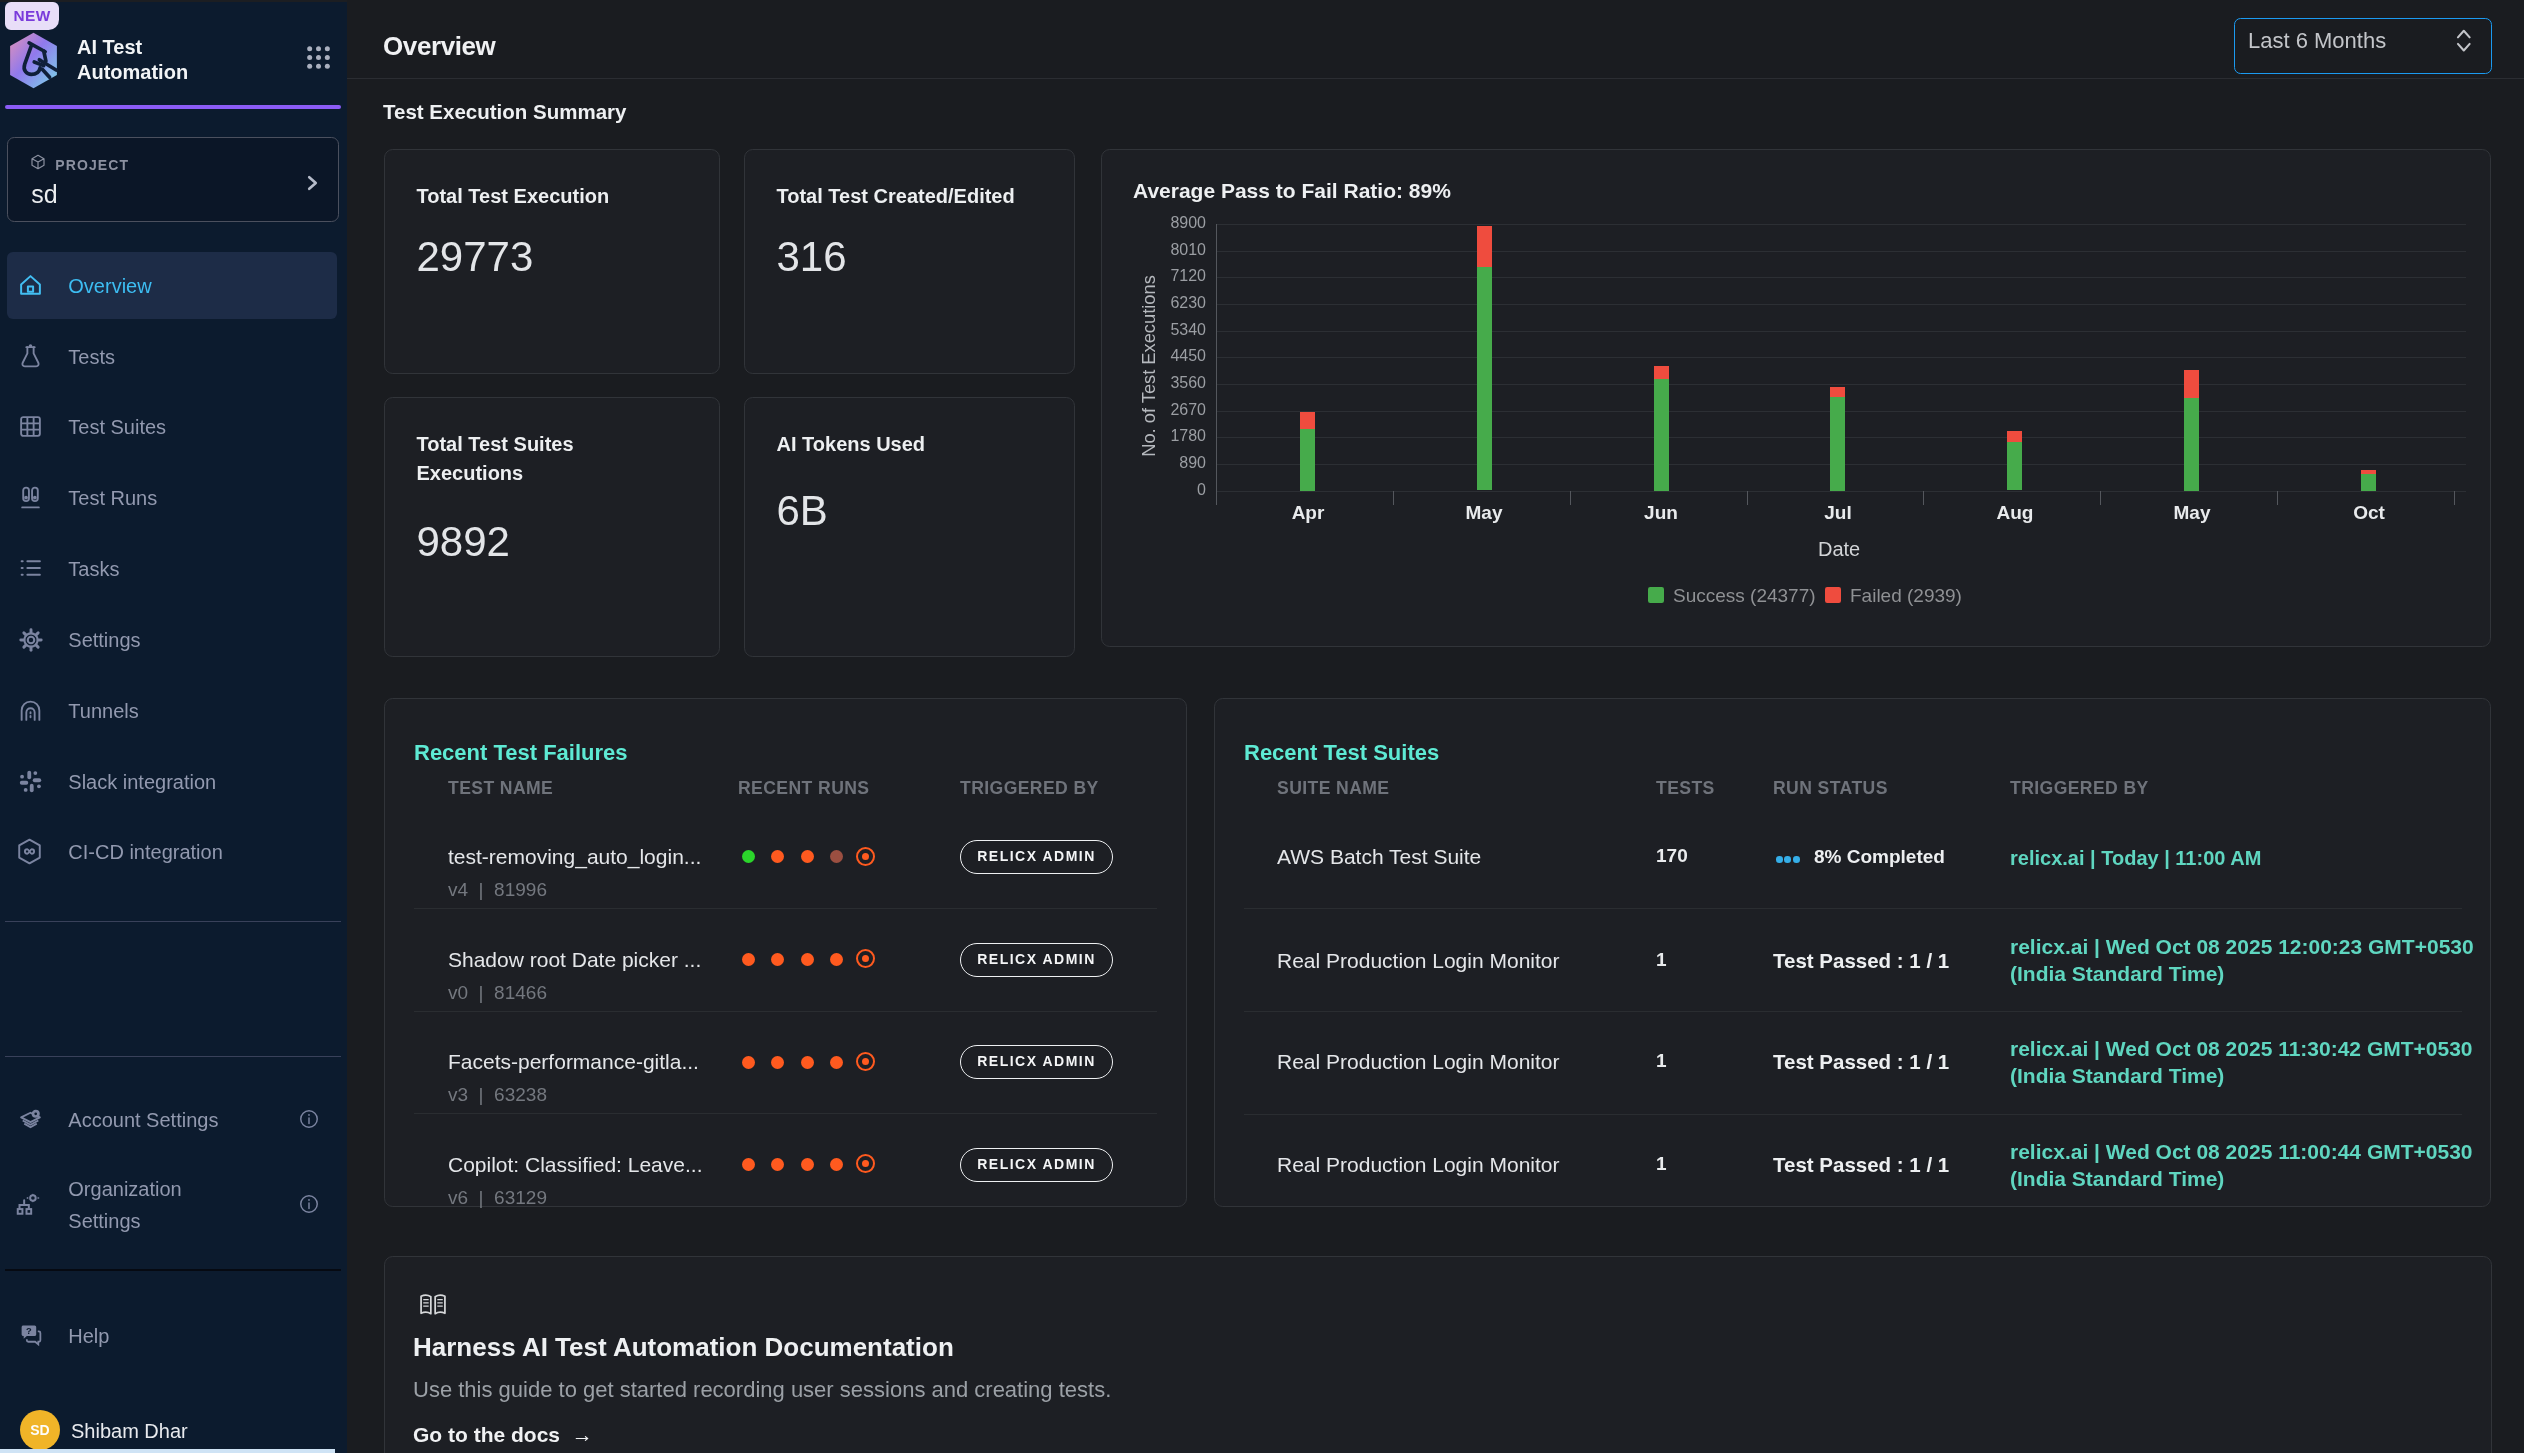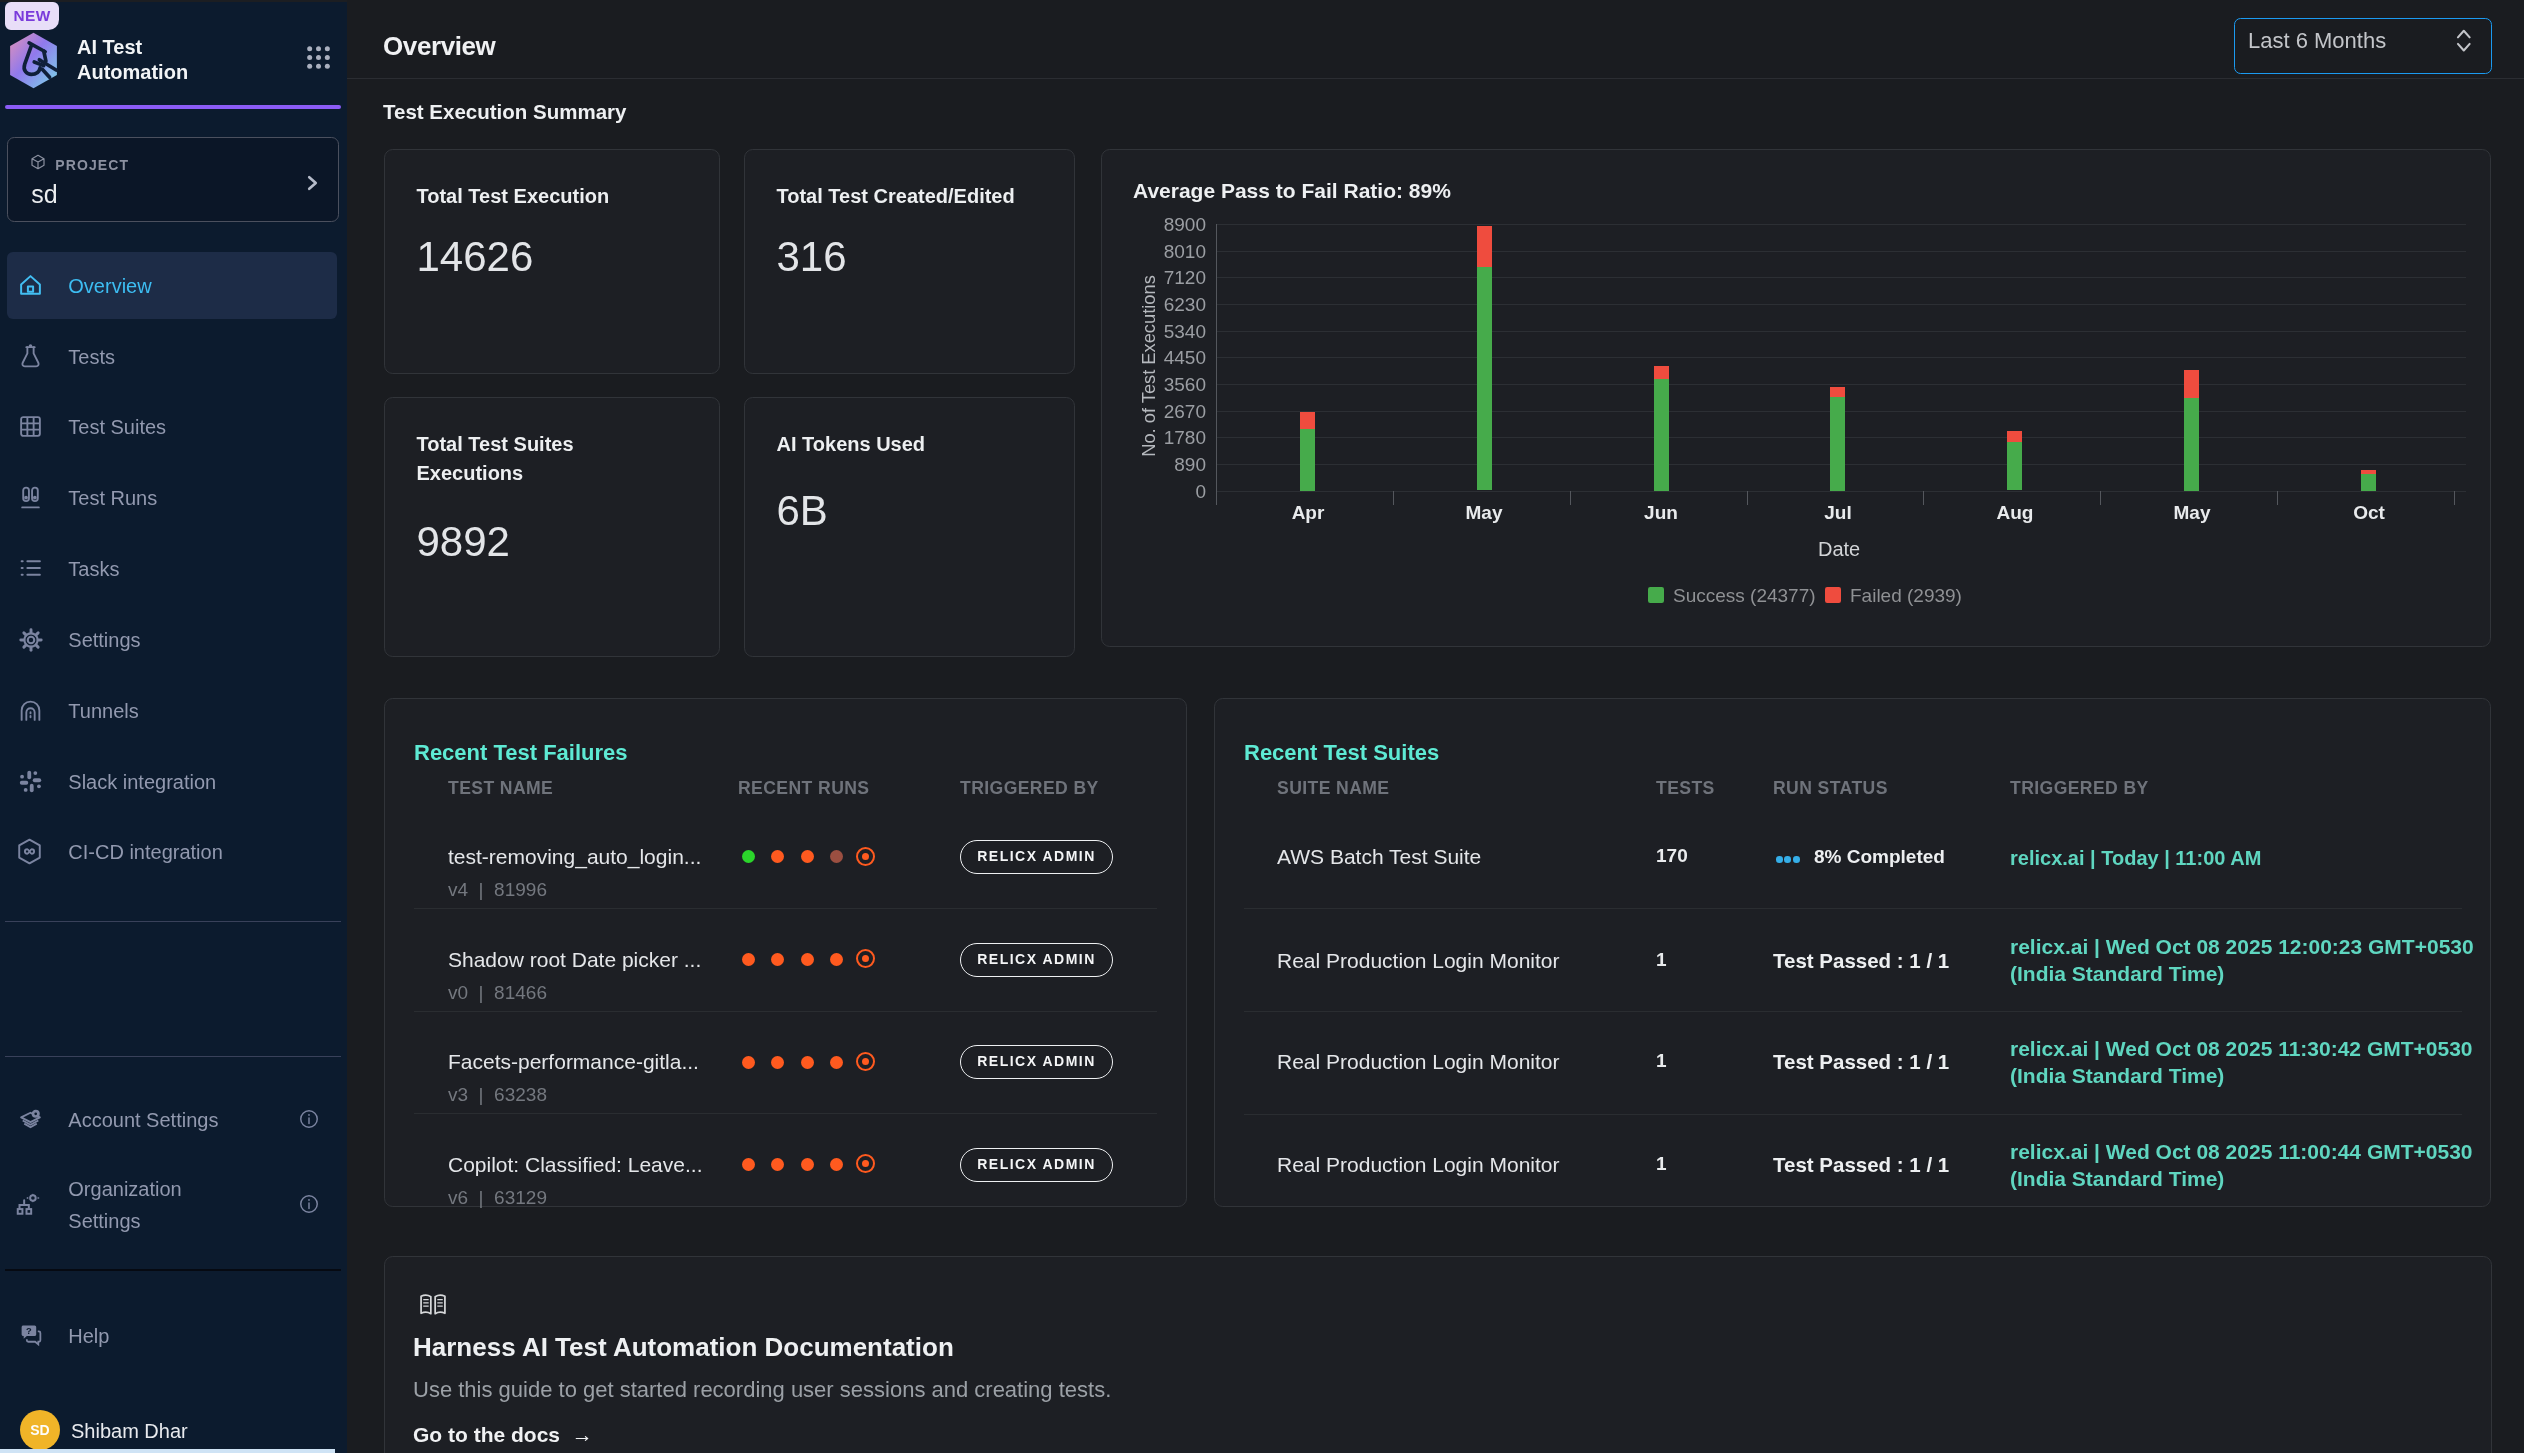--- a/index.html
+++ b/index.html
@@ -43,21 +43,21 @@
   #select .schev { position:absolute; right:18.3px; top:8.8px; }
 
   #sectitle { position:absolute; left:36px; top:100px; color:#eef0f2; font-size:20.5px; font-weight:bold; }
 
   .card { position:absolute; background:#1d1f24; border:0.7px solid #313439; border-radius:8.8px; }
   .stat-title { position:absolute; left:31.5px; top:32px; color:#edeff1; font-size:20px; font-weight:bold; line-height:29px; }
   .stat-value { position:absolute; left:31.5px; color:#e3e5e8; font-size:42px; font-weight:400; }
 
   
   .gline { position:absolute; height:0.7px; background:#2c2f34; }
-  .ylab { position:absolute; width:59px; text-align:right; color:#9b9ea3; font-size:19px; }
+  .ylab { position:absolute; width:59px; text-align:right; color:#9b9ea3; font-size:16px; }
   .xlab { position:absolute; width:88px; text-align:center; color:#e8eaec; font-size:19px; font-weight:bold; }
   .bar { position:absolute; width:15.4px; }
   .tick { position:absolute; width:0.7px; height:14px; background:#54575d; }
 
   
   .tbl-title { position:absolute; color:#5eead4; font-size:22px; font-weight:bold;margin-top:12px; }
   .thead { position:absolute; color:#6f737b; font-size:17.6px; font-weight:bold; letter-spacing:0.4px; }
   .rsep { position:absolute; height:0.7px; background:#2a2d31; }
   .tname { position:absolute; color:#e4e6e9; font-size:21px; white-space:nowrap; }
   .tsub { position:absolute; color:#74787f; font-size:19px; }
@@ -271,21 +271,21 @@
               <path d="M4 23 L12 32 L20 23"></path>
           </svg>
         </div>
       </div>
     </div>
     <div id="sectitle">Test Execution Summary</div>
   </div>
 
   <div class="card" style="left:384px; top:149px; width:336px; height:225px;">
     <div class="stat-title">Total Test Execution</div>
-    <div class="stat-value" style="top:83px;">14626</div>
+    <div class="stat-value" style="top:83px;">29773</div>
   </div>
   <div class="card" style="left:744px; top:149px; width:331px; height:225px;">
     <div class="stat-title">Total Test Created/Edited</div>
     <div class="stat-value" style="top:83px;">316</div>
   </div>
   <div class="card" style="left:384px; top:397px; width:336px; height:260px;">
     <div class="stat-title" style="width:205px;">Total Test Suites Executions</div>
     <div class="stat-value" style="top:120px;">9892</div>
   </div>
   <div class="card" style="left:744px; top:397px; width:331px; height:260px;">

